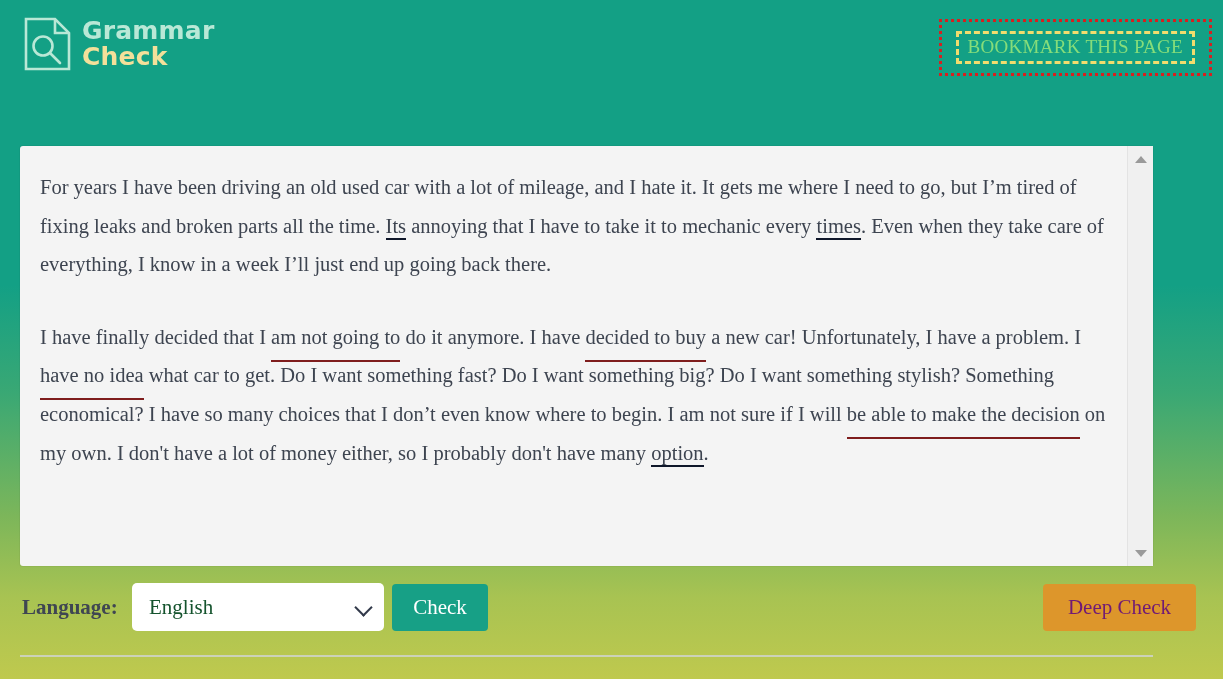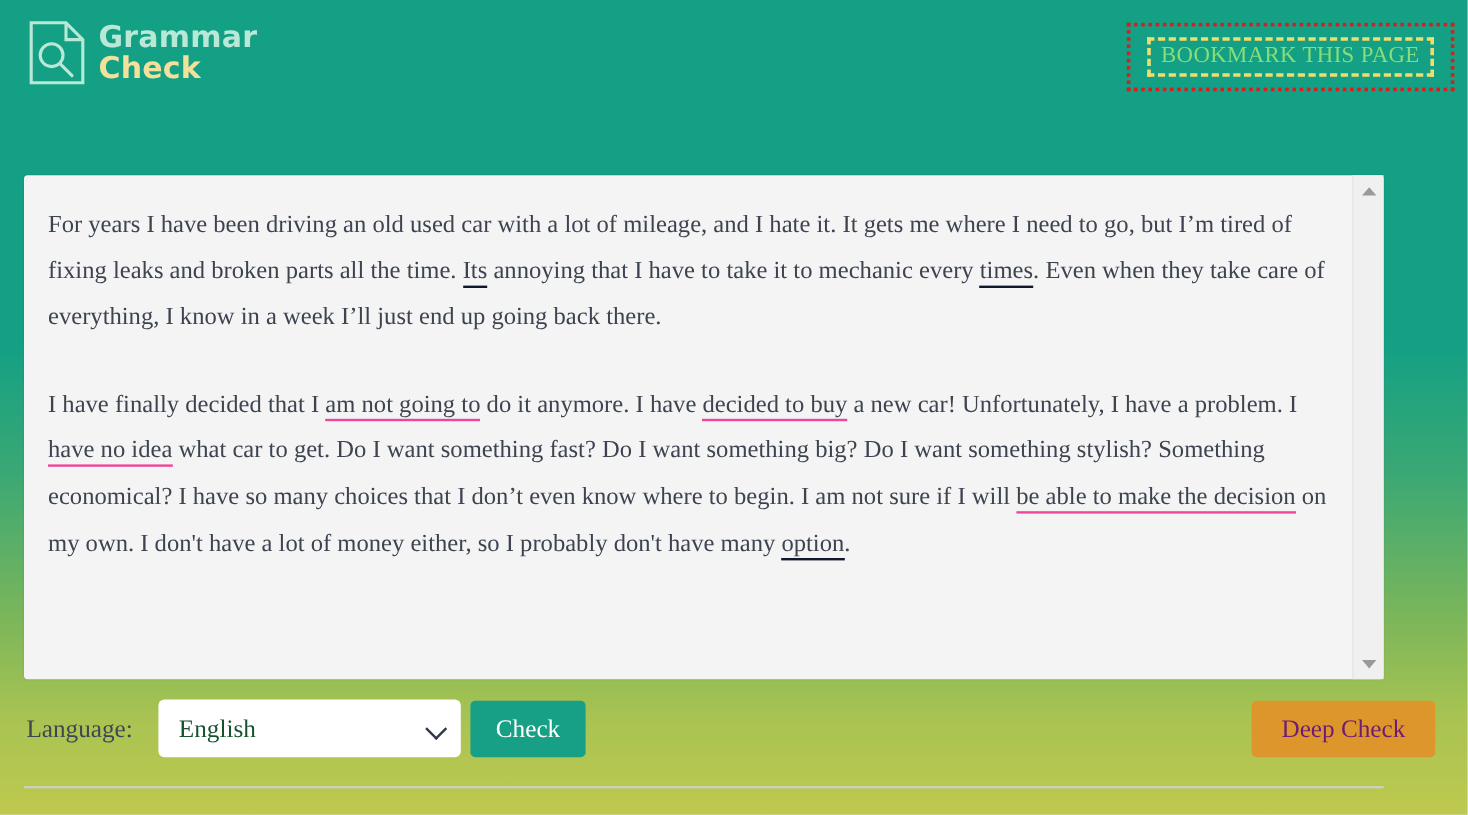--- a/index.html
+++ b/index.html
@@ -84,22 +84,22 @@
   }
   .editor-text p { margin: 0 0 34px 0; }
   .editor-text p:last-child { margin-bottom: 0; }
 
   .err-blue {
     border-bottom: 2px solid #0f172a;
     padding-bottom: 1px;
     cursor: pointer;
   }
   .err-red {
-    border-bottom: 2px solid #ec4899;
-    padding-bottom: 1px;
+    border-bottom: 2px solid #7f1d1d;
+    padding-bottom: 12px;
     cursor: pointer;
   }
 
   
   .scrollbar {
     flex: 0 0 26px;
     width: 26px;
     background: #f0f0f0;
     border-left: 1px solid #e3e3e3;
     position: relative;
@@ -137,20 +137,21 @@
     position: absolute;
     left: 0; top: 583px;
     width: 1223px;
     height: 56px;
   }
   .lang-label {
     position: absolute;
     left: 22px; top: 12px;
     font-size: 21px;
     color: #3f4652;
+    font-weight: bold;
   }
   .lang-select {
     position: absolute;
     left: 132px; top: 0px;
     width: 252px; height: 48px;
     background: #ffffff;
     border: none;
     border-radius: 5px;
     font-family: "Liberation Serif", serif;
     font-size: 21px;

